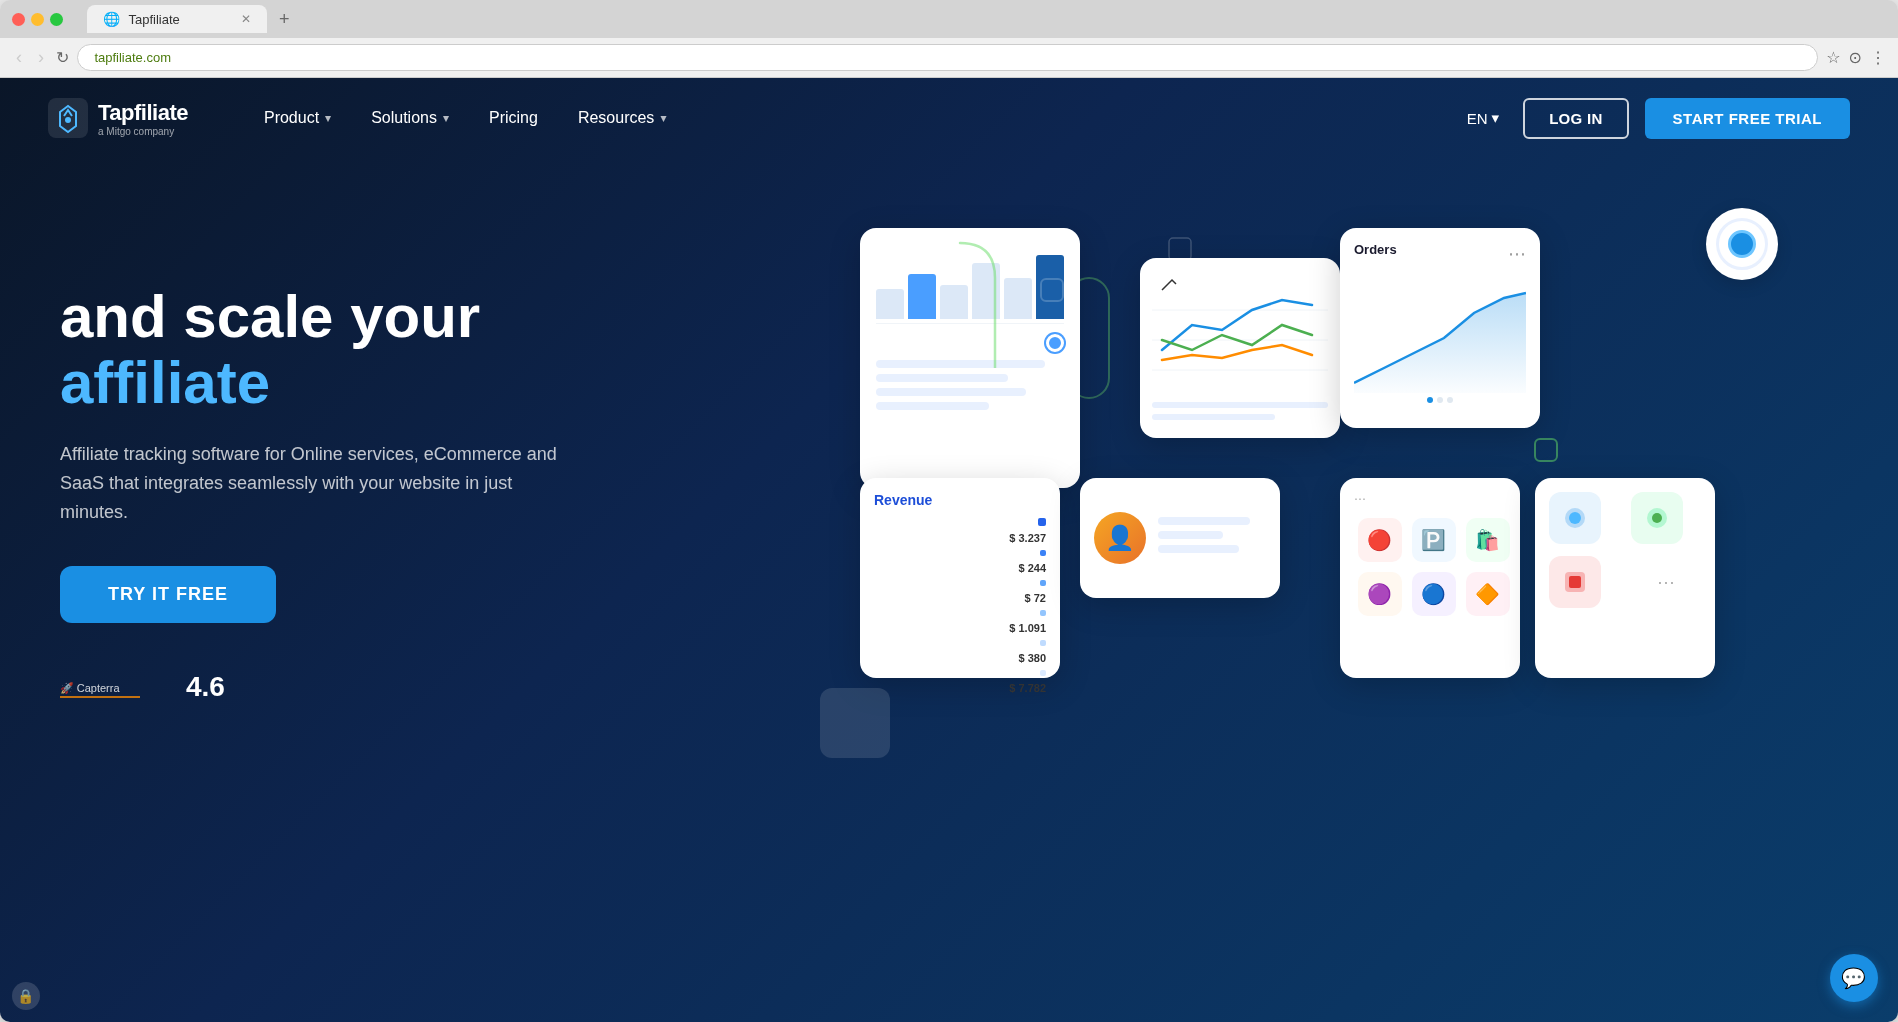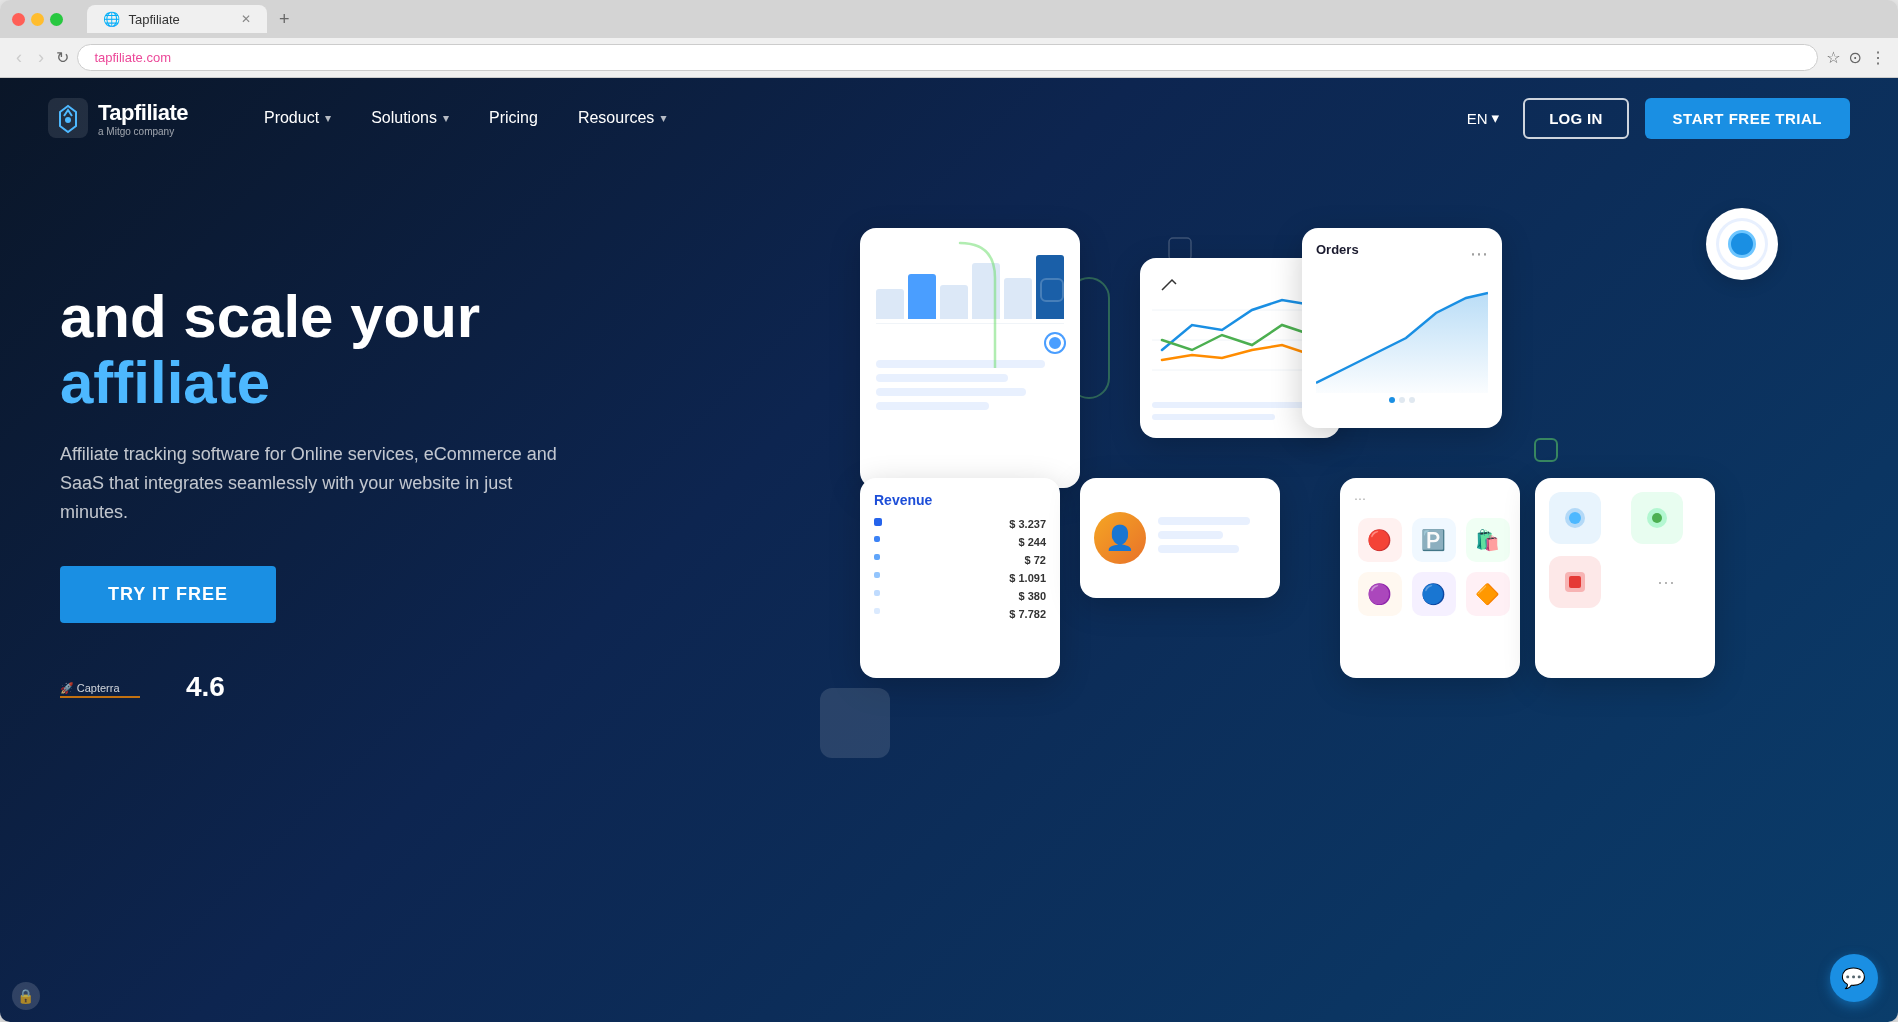--- a/index.html
+++ b/index.html
@@ -74,21 +74,21 @@
       border: 1px solid #ccc;
       border-radius: 20px;
       padding: 5px 16px;
       font-size: 13px;
       color: #333;
       display: flex;
       align-items: center;
       gap: 8px;
     }
 
-    .url-text { color: #ec4899; font-size: 13px; }
+    .url-text { color: #4d7c0f; font-size: 13px; }
     .browser-action-btn { background: none; border: none; font-size: 16px; color: #666; cursor: pointer; }
 
     
     .page {
       width: 1898px;
       height: 944px;
       background: linear-gradient(135deg, #0a1628 0%, #0d2550 40%, #0a3d6b 100%);
       overflow: hidden;
       position: relative;
     }
@@ -226,21 +226,21 @@
       margin-bottom: 40px;
       max-width: 520px;
     }
 
     .try-free-btn {
       background: #1a8fe3;
       color: white;
       font-size: 18px;
       font-weight: 700;
       border: none;
-      border-radius: 4px;
+      border-radius: 12px;
       padding: 18px 48px;
       cursor: pointer;
       letter-spacing: 1px;
       text-transform: uppercase;
       margin-bottom: 48px;
     }
 
     .capterra-badge {
       display: flex;
       align-items: center;
@@ -302,21 +302,21 @@
       padding: 14px;
       display: flex;
       align-items: center;
       gap: 12px;
     }
 
     .card-orders {
       width: 200px;
       height: 200px;
       top: 30px;
-      left: 642px;
+      left: 680px;
       padding: 14px;
     }
 
     .card-integrations {
       width: 180px;
       height: 200px;
       top: 280px;
       left: 680px;
       padding: 14px;
     }
@@ -324,21 +324,21 @@
     .card-tools {
       width: 180px;
       height: 200px;
       top: 280px;
       left: 875px;
       padding: 14px;
     }
 
     
     .revenue-title { font-size: 14px; font-weight: 700; color: #1d4ed8; margin-bottom: 10px; }
-    .revenue-item { display: flex; align-items: flex-start; gap: 6px; margin-bottom: 6px; font-size: 11px; color: #555; }
+    .revenue-item { display: flex; align-items: flex-end; gap: 6px; margin-bottom: 6px; font-size: 11px; color: #555; flex-direction: column; }
     .revenue-bar { width: 8px; height: 8px; border-radius: 2px; background: #4a9eff; }
     .revenue-amount { margin-left: auto; color: #333; font-weight: 600; }
 
     
     .person-avatar {
       width: 52px;
       height: 52px;
       border-radius: 50%;
       background: linear-gradient(135deg, #f5a623, #e8722a);
       display: flex;

